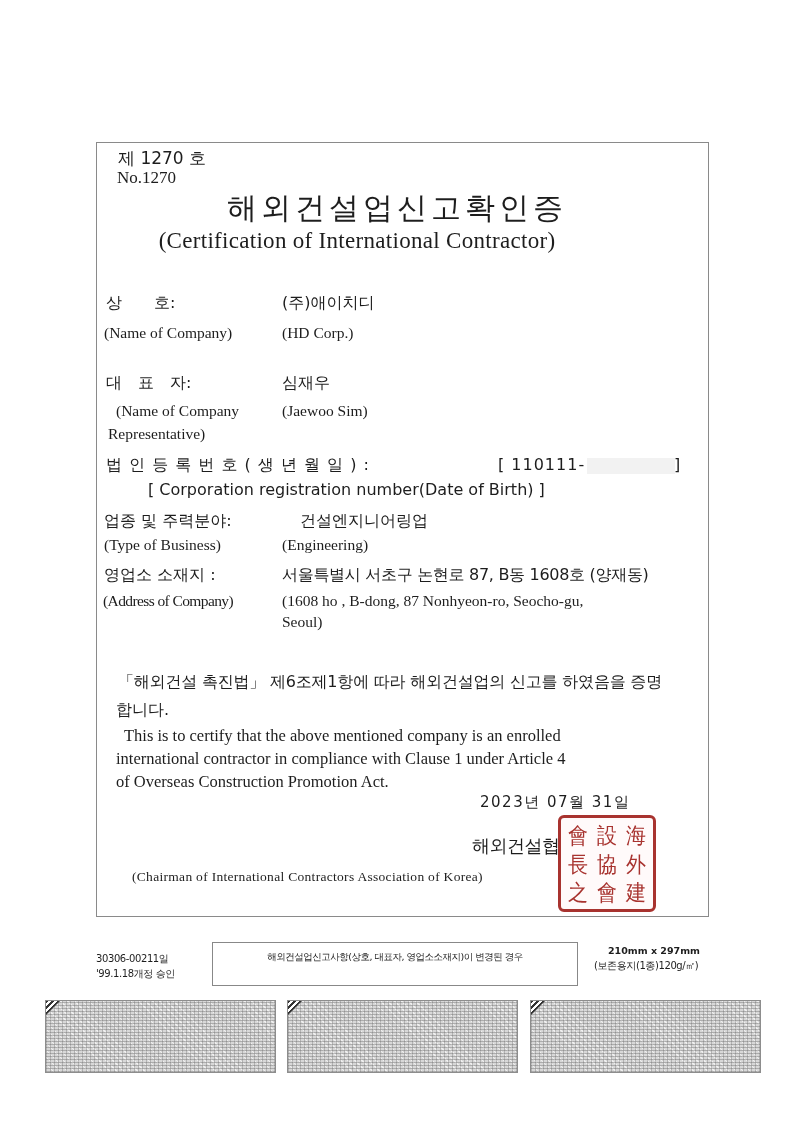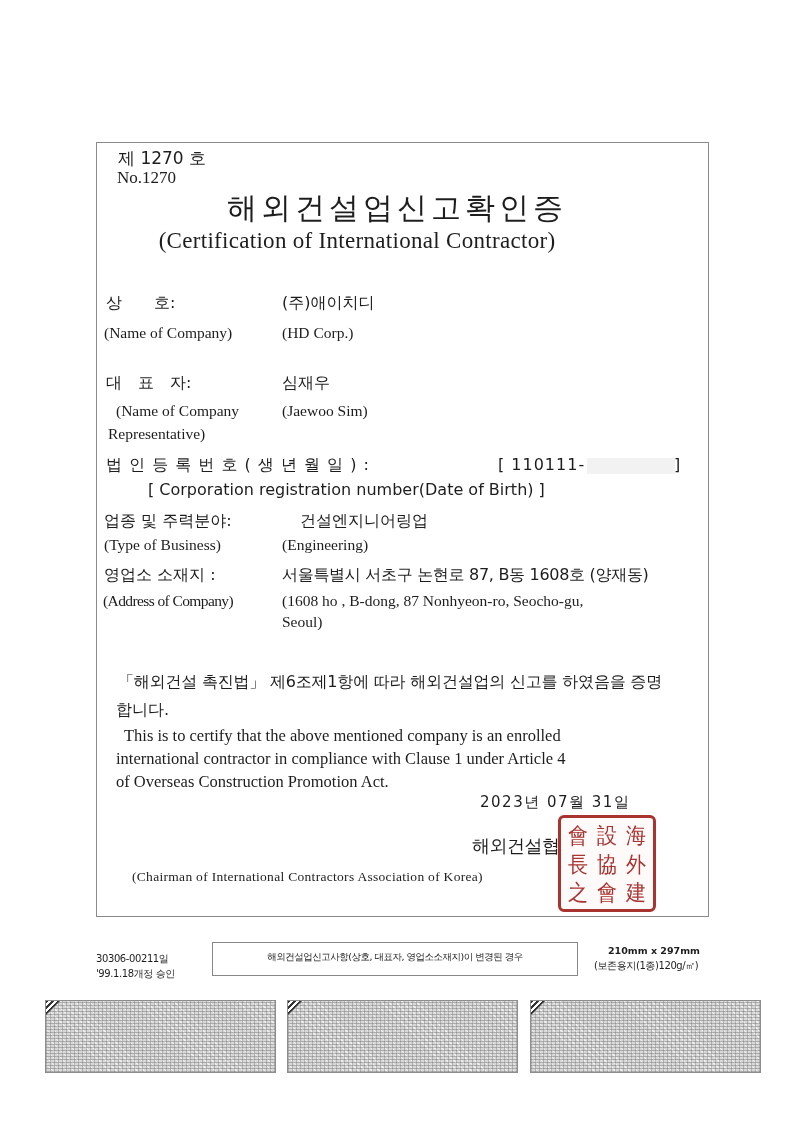--- a/index.html
+++ b/index.html
@@ -29,21 +29,21 @@
   .body-en { font-size: 16.5px; }
 
   #stamp { position: absolute; left: 558px; top: 815px; width: 98px; height: 97px;
            border: 3px solid #a8332f; border-radius: 6px; box-sizing: border-box;
            display: grid; grid-template-columns: repeat(3, 1fr); grid-template-rows: repeat(3, 1fr);
            padding: 3px; gap: 1px; background: #fffafa; }
   #stamp span { color: #a8332f; font-family: "DejaVu Serif", serif; font-size: 20px;
                 line-height: 1; display: flex; align-items: center; justify-content: center;
                 transform: scaleY(1.1); }
 
-  #notice-box { position: absolute; left: 212px; top: 942px; width: 366px; height: 34px;
+  #notice-box { position: absolute; left: 212px; top: 942px; width: 366px; height: 44px;
                 border: 1px solid #888; box-sizing: border-box; text-align: center;
                 font-size: 9.5px; line-height: 15px; padding-top: 6px; letter-spacing: -0.5px; }
 
   .pattern { position: absolute; top: 1000px; width: 231px; height: 73px;
              border: 1px solid #8d8d8d; box-sizing: border-box;
              background-color: #d8d8d8;
              background-image:
                repeating-linear-gradient(0deg, rgba(90,90,90,0.35) 0 1px, transparent 1px 3px),
                repeating-linear-gradient(90deg, rgba(110,110,110,0.35) 0 1px, transparent 1px 4px),
                repeating-linear-gradient(45deg, rgba(255,255,255,0.6) 0 1px, transparent 1px 5px); }

